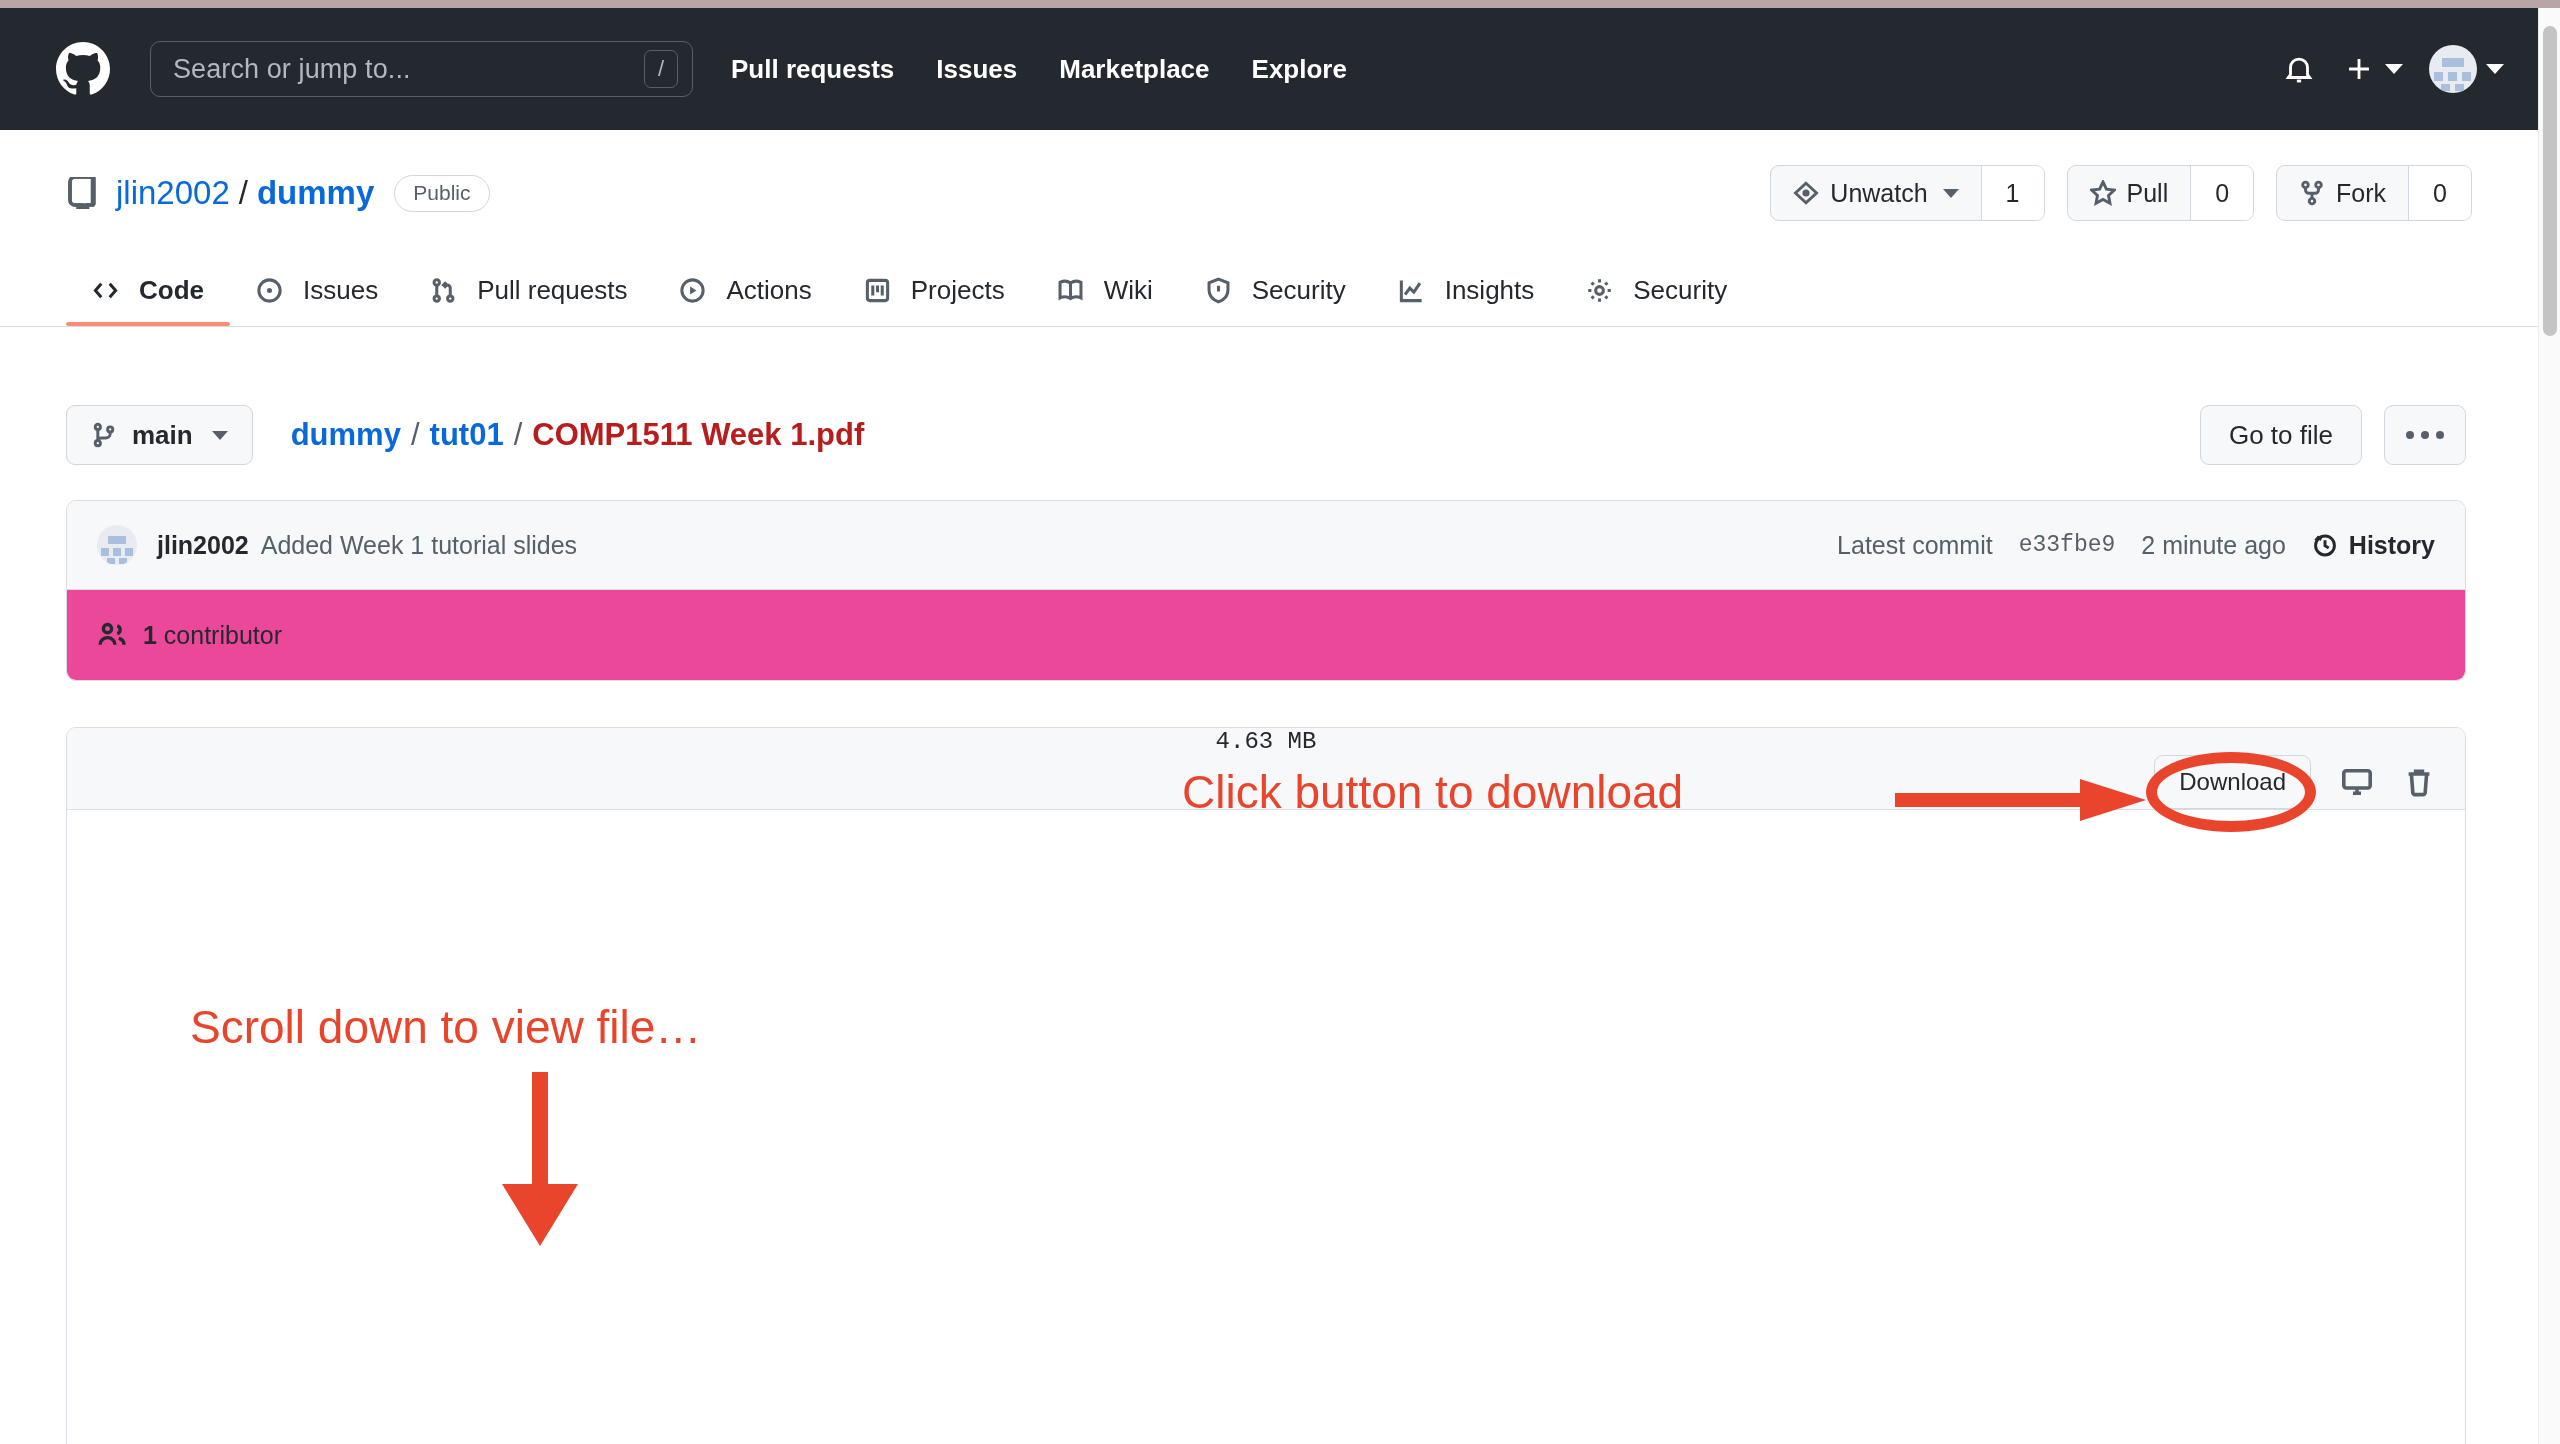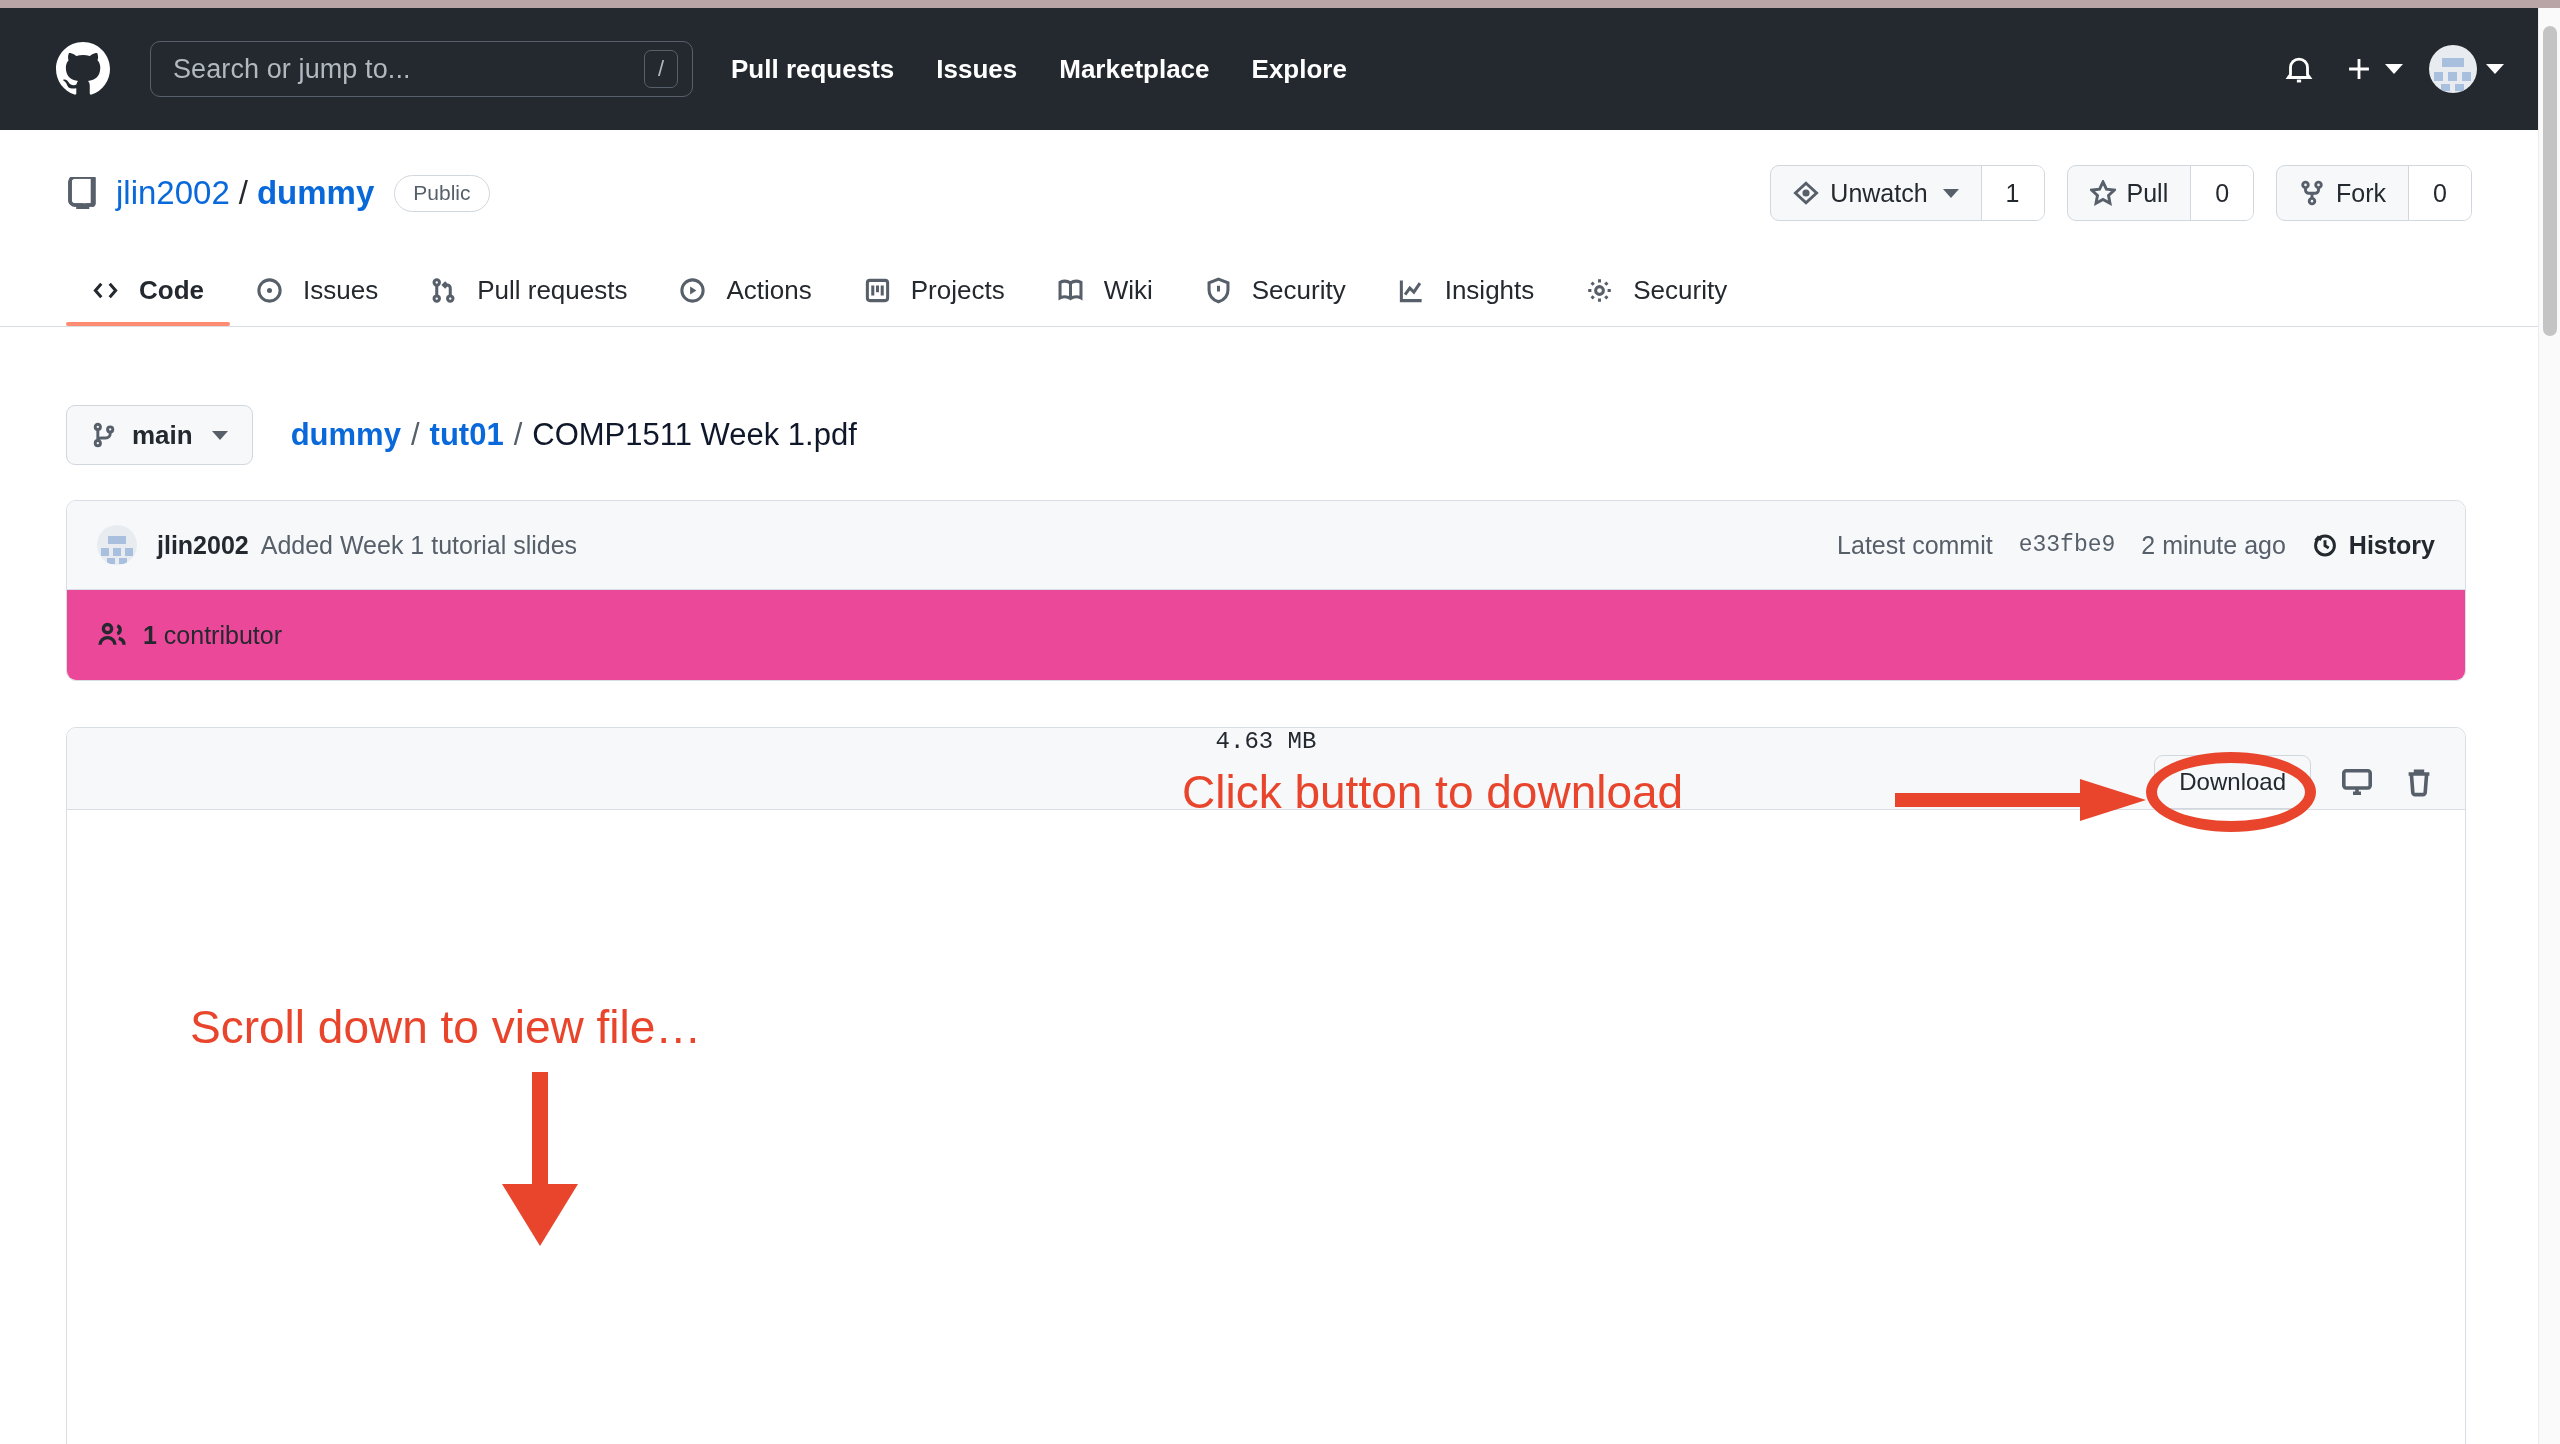--- a/index.html
+++ b/index.html
@@ -316,21 +316,21 @@
     align-items: baseline;
     gap: 10px;
     flex-wrap: nowrap;
   }
   .breadcrumb a {
     color: #0969da;
     font-weight: bold;
     text-decoration: none;
   }
   .breadcrumb .bc-sep { color: #57606a; font-weight: 400; }
-  .breadcrumb .bc-current { color: #0f172a; font-weight: normal; }
+  .breadcrumb .bc-current { color: #b91c1c; font-weight: bold; }
 
   .file-nav-right {
     margin-left: auto;
     display: flex;
     align-items: center;
     gap: 22px;
   }
   .plain-btn {
     height: 60px;
     border: 1.5px solid #d0d7de;
@@ -756,20 +756,28 @@
       </div>
 
       <div class="breadcrumb">
         <a href="#">dummy</a>
         <span class="bc-sep">/</span>
         <a href="#">tut01</a>
         <span class="bc-sep">/</span>
         <span class="bc-current">COMP1511 Week 1.pdf</span>
       </div>
 
+      <div class="file-nav-right">
+        <div class="plain-btn">Go to file</div>
+        <div class="kebab-btn">
+          <i></i>
+          <i></i>
+          <i></i>
+        </div>
+      </div>
     </div>
 
     <div class="commit-box">
       <div class="commit-row">
         <div class="commit-avatar">
           <i class="ca1"></i>
             <i class="ca2"></i>
             <i class="ca3"></i>
           <i class="ca4"></i>
             <i class="ca5"></i>

